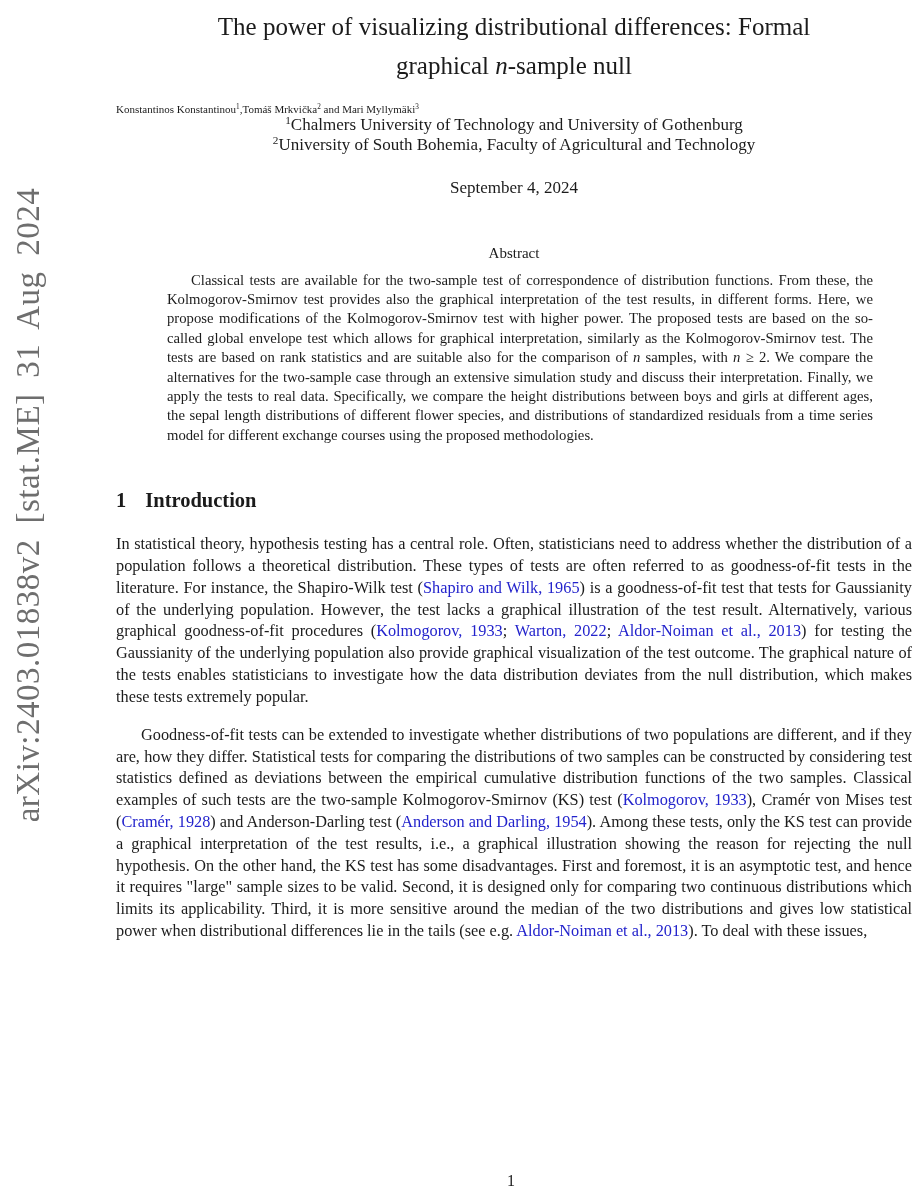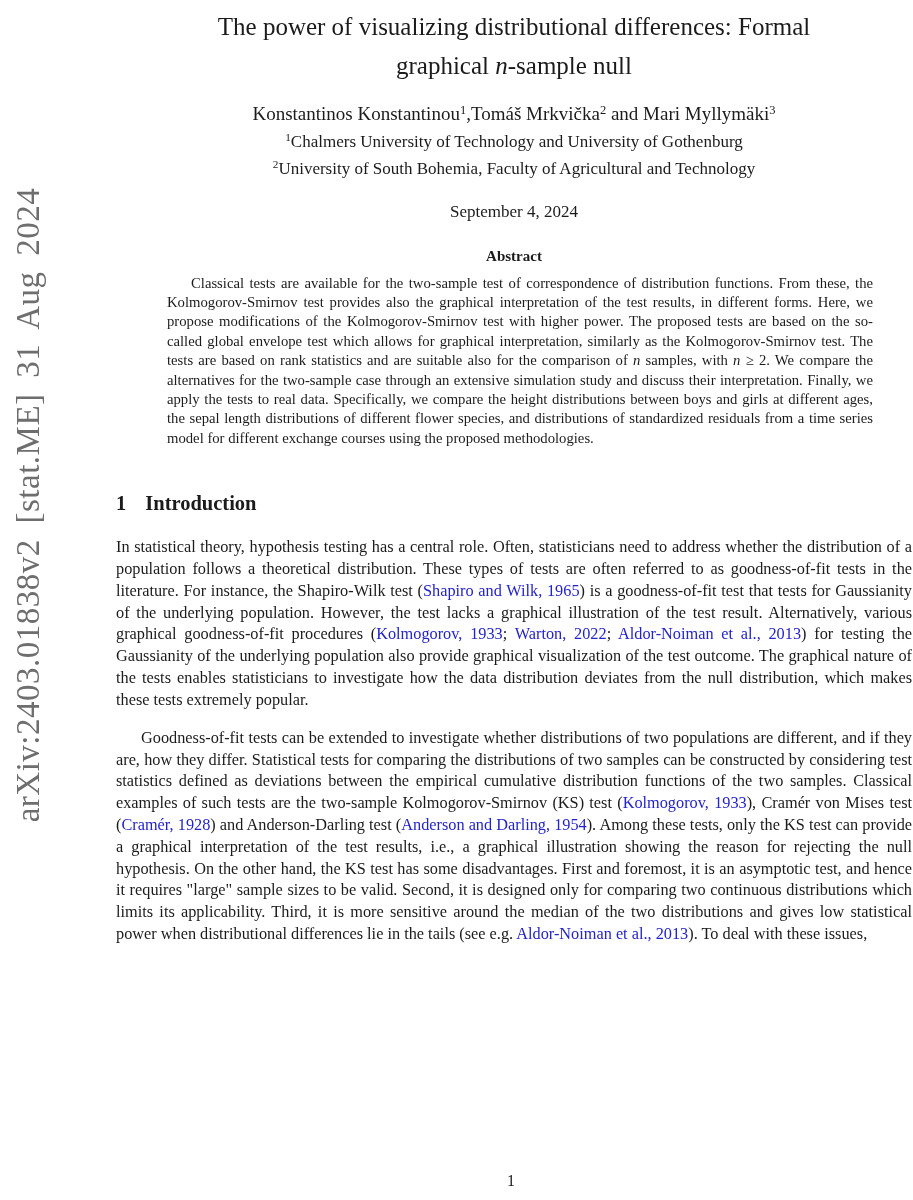--- a/index.html
+++ b/index.html
@@ -37,38 +37,37 @@
   }
   .paper-title {
     margin-top: 8px;
     text-align: center;
     font-size: 25px;
     line-height: 1.55;
     font-weight: normal;
   }
   .authors {
     margin-top: 17px;
-    text-align: center;
-    font-size: 19px;
+    font-size: 11px;
   }
   .affil {
-    margin-top: 7px;
+    margin-top: 0;
     text-align: center;
     font-size: 17px;
   }
   .date {
     margin-top: 23px;
     text-align: center;
     font-size: 17px;
   }
   .abstract-heading {
-    margin-top: 26px;
+    margin-top: 47px;
     text-align: center;
     font-size: 15px;
-    font-weight: bold;
+    font-weight: normal;
   }
   .abstract-body, .abstract-keywords {
     margin: 16px 39px 0 51px;
     font-size: 14.7px;
     line-height: 19.4px;
     text-align: justify;
     text-indent: 24px;
   }
   .abstract-body { margin-top: 9px; }
   .section-heading {

